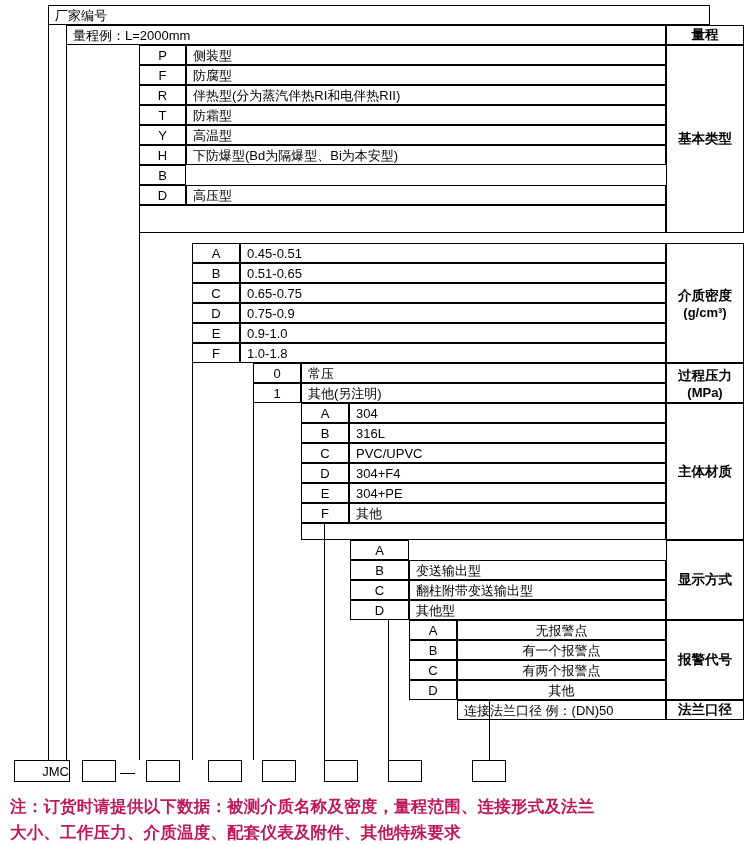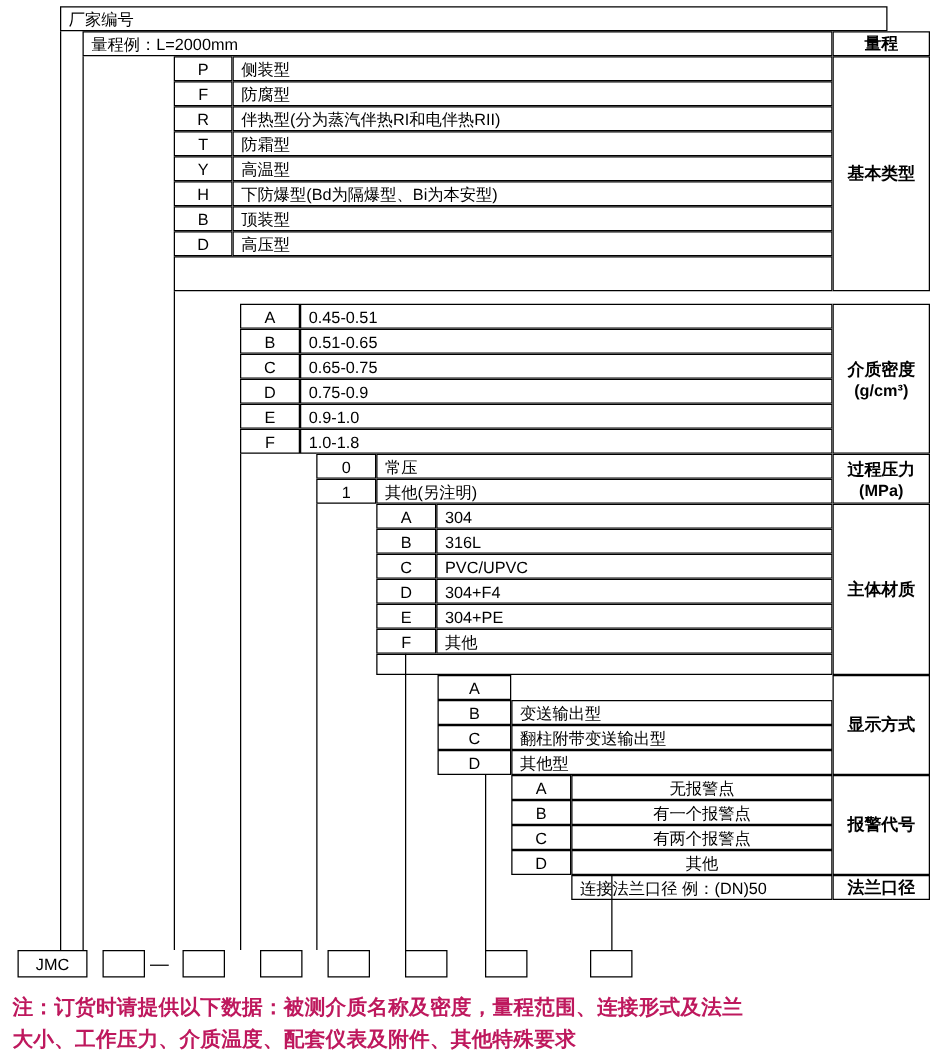--- a/index.html
+++ b/index.html
@@ -113,21 +113,20 @@
   <div class="abs bord cell-code" style="left:139px; top:105px; width:47px; height:20px;"><span>T</span></div>
   <div class="abs bord cell-desc" style="left:186px; top:105px; width:480px; height:20px;"><span>防霜型</span></div>
 
   <div class="abs bord cell-code" style="left:139px; top:125px; width:47px; height:20px;"><span>Y</span></div>
   <div class="abs bord cell-desc" style="left:186px; top:125px; width:480px; height:20px;"><span>高温型</span></div>
 
   <div class="abs bord cell-code" style="left:139px; top:145px; width:47px; height:20px;"><span>H</span></div>
   <div class="abs bord cell-desc" style="left:186px; top:145px; width:480px; height:20px;"><span>下防爆型(Bd为隔爆型、Bi为本安型)</span></div>
 
   <div class="abs bord cell-code" style="left:139px; top:165px; width:47px; height:20px;"><span>B</span></div>
-  <div class="abs bord cell-desc" style="left:186px; top:165px; width:480px; height:20px;"><span>顶装型</span></div>
 
   <div class="abs bord cell-code" style="left:139px; top:185px; width:47px; height:20px;"><span>D</span></div>
   <div class="abs bord cell-desc" style="left:186px; top:185px; width:480px; height:20px;"><span>高压型</span></div>
 
   <div class="abs bord" style="left:139px; top:205px; width:527px; height:28px; background:#fff;"></div>
 
   <div class="abs bord cell-head" style="left:666px; top:45px; width:78px; height:188px;">
     <span>基本类型</span>
   </div>
 
@@ -227,21 +226,21 @@
 
   <div class="vline" style="left:48px; top:25px; height:735px;"></div>
   <div class="vline" style="left:66px; top:45px; height:715px;"></div>
   <div class="vline" style="left:139px; top:233px; height:527px;"></div>
   <div class="vline" style="left:192px; top:363px; height:397px;"></div>
   <div class="vline" style="left:253px; top:403px; height:357px;"></div>
   <div class="vline" style="left:324px; top:523px; height:237px;"></div>
   <div class="vline" style="left:388px; top:620px; height:140px;"></div>
   <div class="vline" style="left:489px; top:700px; height:60px;"></div>
 
-  <div class="botbox" style="left:14px; top:760px; width:56px; height:22px;">
+  <div class="botbox" style="left:14px; top:760px; width:56px; height:22px;justify-content:flex-end;">
     <span>JMC</span>
   </div>
   <div class="botbox" style="left:82px; top:760px; width:34px; height:22px;">
       <span></span>
     </div>
   <div class="dash" style="left:120px; top:764px;"><span>—</span></div>
   <div class="botbox" style="left:146px; top:760px; width:34px; height:22px;">
       <span></span>
     </div>
   <div class="botbox" style="left:208px; top:760px; width:34px; height:22px;">

